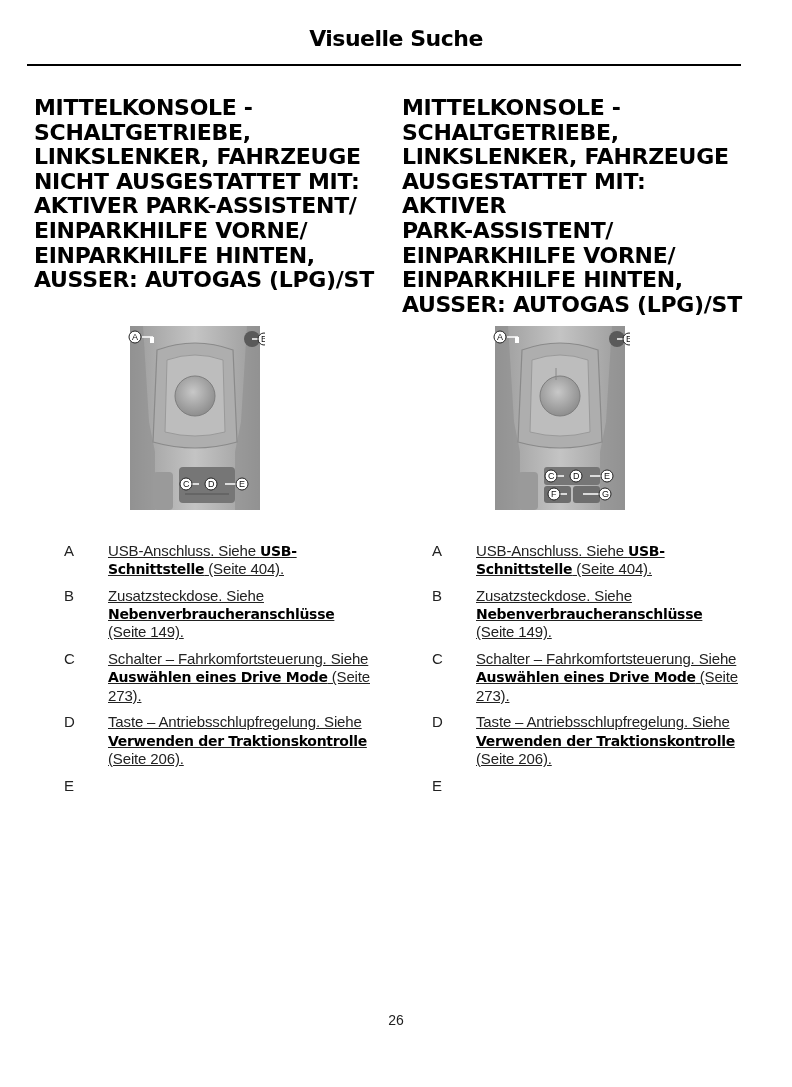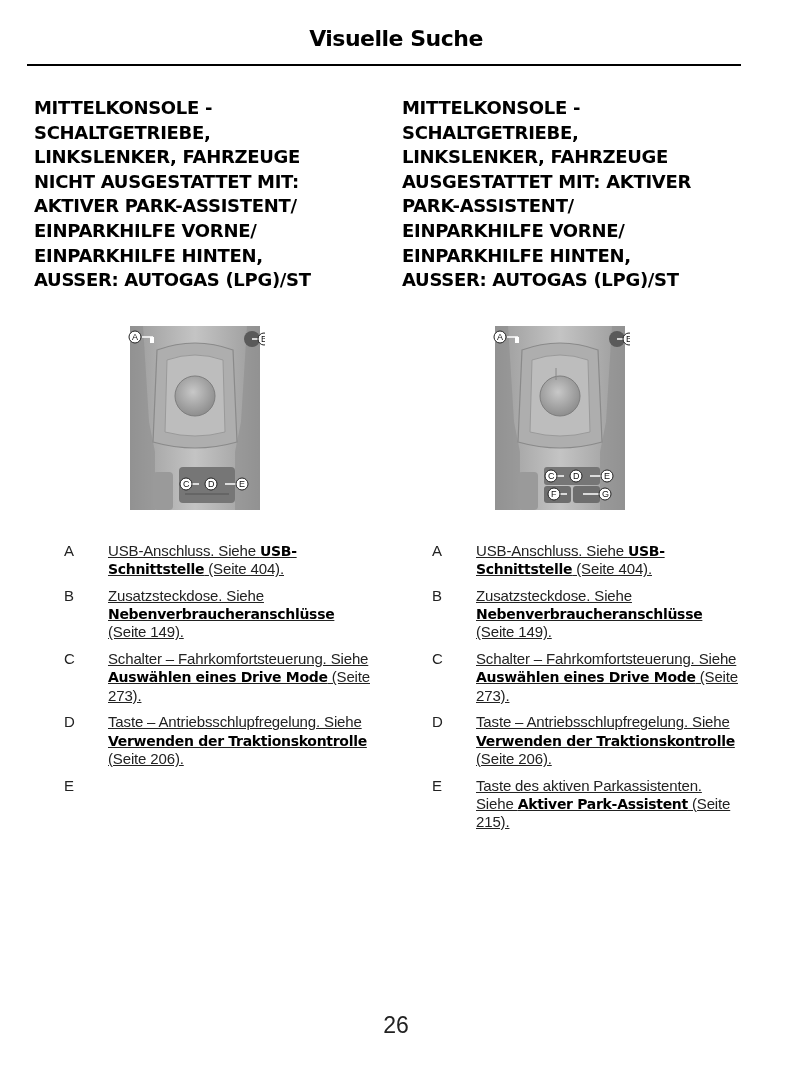--- a/index.html
+++ b/index.html
@@ -12,39 +12,39 @@
       font-family: "DejaVu Sans", sans-serif; font-weight: bold; font-size: 22px;
       letter-spacing: -0.5px; color: #000;
     }
     .header-rule { position: absolute; left: 27px; top: 64px; width: 714px; height: 2px; background: #000; }
 
     .column { position: absolute; top: 96px; width: 340px; }
     .col-left { left: 34px; }
     .col-right { left: 402px; }
 
     .section-heading {
-      font-family: "DejaVu Sans", sans-serif; font-weight: bold; font-size: 18px;
+      font-family: "DejaVu Sans", sans-serif; font-weight: bold; font-size: 22px;
       line-height: 24.6px; letter-spacing: -0.3px; color: #000; white-space: pre-line;
       text-transform: uppercase;
     }
 
     .figure { position: absolute; top: 226px; width: 140px; height: 192px; }
     .col-left .figure { left: 91px; }
     .col-right .figure { left: 88px; }
     .figure svg { width: 140px; height: 192px; display: block; }
     .callout text { font-family: "Liberation Sans", sans-serif; font-size: 9px; fill: #111; }
 
     .legend { position: absolute; top: 446px; left: 0; width: 345px; }
     .legend-item { display: flex; margin-bottom: 8.6px; }
     .legend-key { width: 74px; padding-left: 30px; font-size: 15px; line-height: 18.2px; font-family: "Liberation Sans", sans-serif; color: #222; }
     .legend-text { width: 262px; font-size: 15px; line-height: 18.2px; font-family: "Liberation Sans", sans-serif; color: #222; letter-spacing: -0.15px; text-decoration: underline; }
     .legend-text b { font-family: "DejaVu Sans", sans-serif; font-weight: bold; font-size: 14px; color: #000; letter-spacing: -0.3px; }
 
     .page-number { position: absolute; top: 1012px; left: 0; width: 792px; text-align: center;
-      font-family: "Liberation Sans", sans-serif; font-size: 23px; color: #222; }
+      font-family: "Liberation Sans", sans-serif; font-size: 14px; color: #222; }
   </style>
 </head>
 <body>
 
 <div class="page-header">
   <div class="page-title">Visuelle Suche</div>
   <div class="header-rule"></div>
 </div>
 
 <div class="column col-left">
@@ -216,18 +216,17 @@
     <div class="legend-item">
       <span class="legend-key">C</span>
       <span class="legend-text"><span>Schalter – Fahrkomfortsteuerung. Siehe </span><b>Auswählen eines Drive Mode</b><span> (Seite 273).</span></span>
     </div>
     <div class="legend-item">
       <span class="legend-key">D</span>
       <span class="legend-text"><span>Taste – Antriebsschlupfregelung. Siehe </span><b>Verwenden der Traktionskontrolle</b><span> (Seite 206).</span></span>
     </div>
     <div class="legend-item">
       <span class="legend-key">E</span>
-      <span class="legend-text"><span>Taste des aktiven Parkassistenten. Siehe </span><b>Aktiver Park-Assistent</b><span> (Seite 215).</span></span>
     </div>
   </div>
 </div>
 
 <div class="page-number">26</div>
 
 </body></html>

